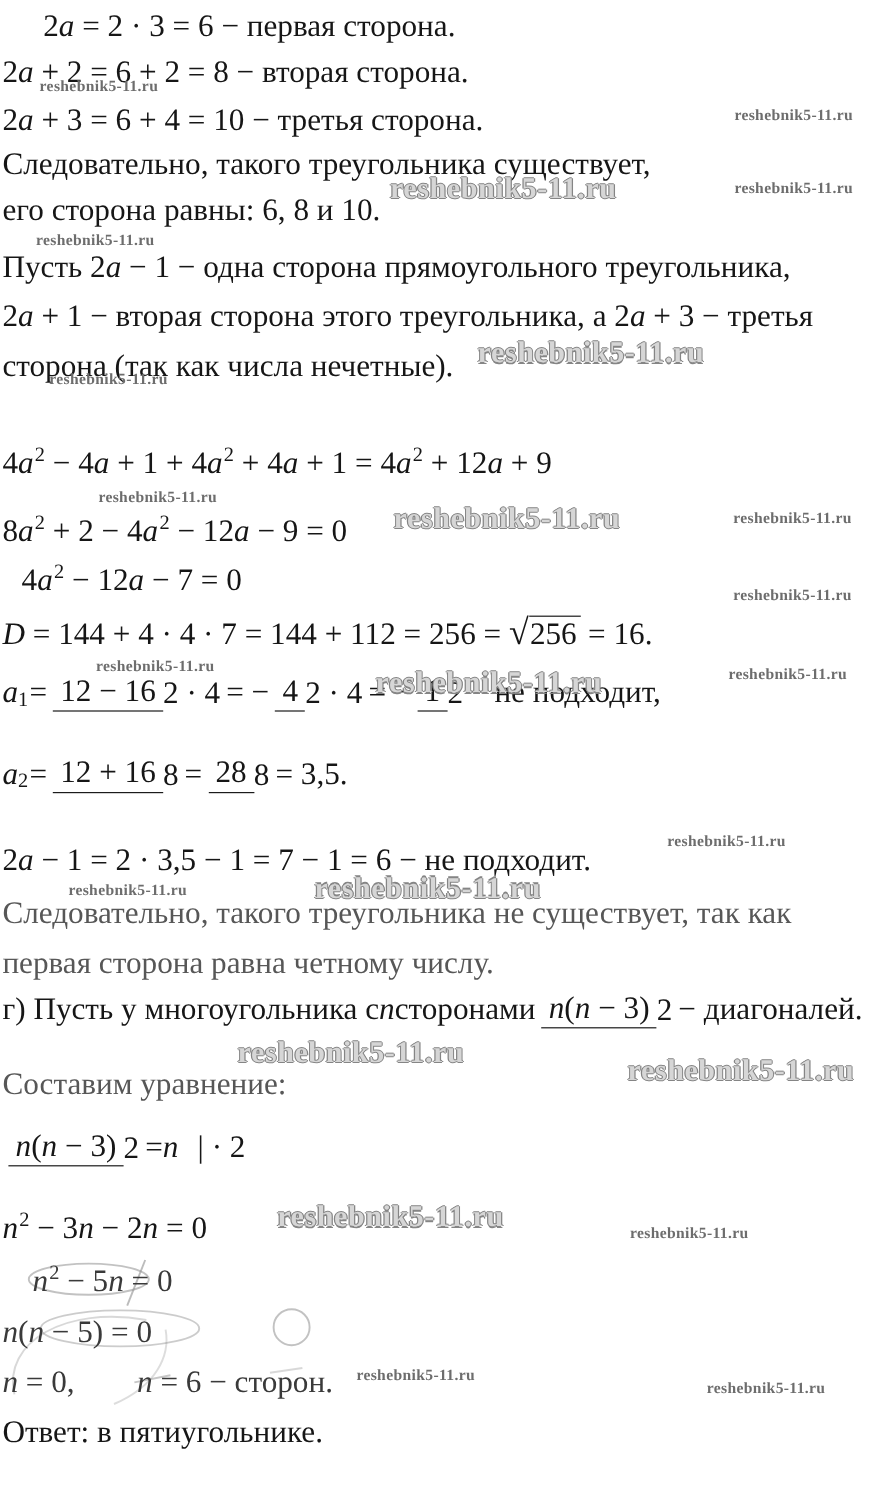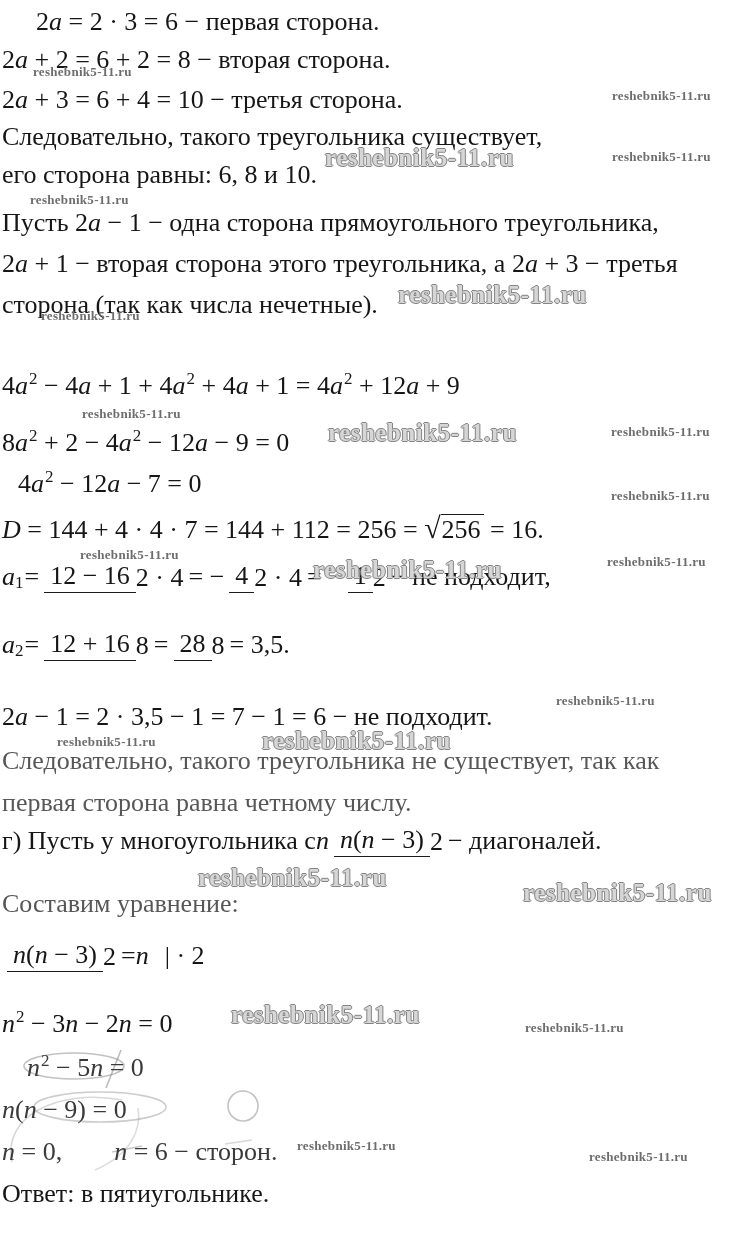--- a/index.html
+++ b/index.html
@@ -92,40 +92,41 @@
         <span class="den"><span class="r">8</span></span>
       </span>
       <span class="r"> = 3,5.</span>
     </div>
     <div class="line" style="left: 2px; top: 701px;"><span class="r">2</span><span class="i">a</span><span class="r"> − 1 = 2 · 3,5 − 1 = 7 − 1 = 6 − не подходит.</span></div>
     <div class="line faded" style="left: 2px; top: 745px;"><span class="r">Следовательно, такого треугольника не существует, так как</span></div>
     <div class="line faded" style="left: 2px; top: 787px;"><span class="r">первая сторона равна четному числу.</span></div>
     <div class="line flexline" style="left: 2px; top: 825px;">
       <span class="r">г) Пусть у многоугольника с </span>
       <span class="i">n</span>
+      <span class="r"> сторонами </span>
       <span class="frac">
         <span class="num"><span class="i">n</span><span class="r">(</span><span class="i">n</span><span class="r"> − 3)</span></span>
         <span class="den"><span class="r">2</span></span>
       </span>
       <span class="r"> − диагоналей.</span>
     </div>
     <div class="line faded" style="left: 2px; top: 888px;"><span class="r">Составим уравнение:</span></div>
     <div class="line flexline" style="left: 2px; top: 940px;">
       <span class="frac">
         <span class="num"><span class="i">n</span><span class="r">(</span><span class="i">n</span><span class="r"> − 3)</span></span>
         <span class="den"><span class="r">2</span></span>
       </span>
       <span class="r"> = </span>
       <span class="i">n</span>
       <span class="gap" style="width: 16px;"></span>
       <span class="r">| · 2</span>
     </div>
     <div class="line" style="left: 2px; top: 1008px;"><span class="i">n</span><span class="sup">2</span><span class="r"> − 3</span><span class="i">n</span><span class="r"> − 2</span><span class="i">n</span><span class="r"> = 0</span></div>
     <div class="line semi" style="left: 2px; top: 1052px; margin-left: 25px;"><span class="i">n</span><span class="sup">2</span><span class="r"> − 5</span><span class="i">n</span><span class="r"> = 0</span></div>
-    <div class="line semi" style="left: 2px; top: 1094px;"><span class="i">n</span><span class="r">(</span><span class="i">n</span><span class="r"> − 9) = 0</span></div>
+    <div class="line semi" style="left: 2px; top: 1094px;"><span class="i">n</span><span class="r">(</span><span class="i">n</span><span class="r"> − 5) = 0</span></div>
     <div class="line semi" style="left: 2px; top: 1136px;"><span class="i">n</span><span class="r"> = 0,</span><span class="gap" style="width: 52px;"></span><span class="i">n</span><span class="r"> = 6 − сторон.</span></div>
     <div class="line" style="left: 2px; top: 1178px;"><span class="r">Ответ: в пятиугольнике.</span></div>
     <span class="wm small" style="left: 33px; top: 64px;">reshebnik5-11.ru</span>
     <span class="wm small" style="left: 612px; top: 88px;">reshebnik5-11.ru</span>
     <span class="wm big" style="left: 325px; top: 144px;">reshebnik5-11.ru</span>
     <span class="wm small" style="left: 612px; top: 149px;">reshebnik5-11.ru</span>
     <span class="wm small" style="left: 30px; top: 192px;">reshebnik5-11.ru</span>
     <span class="wm big" style="left: 398px; top: 281px;">reshebnik5-11.ru</span>
     <span class="wm small" style="left: 41px; top: 308px;">reshebnik5-11.ru</span>
     <span class="wm small" style="left: 82px; top: 406px;">reshebnik5-11.ru</span>

